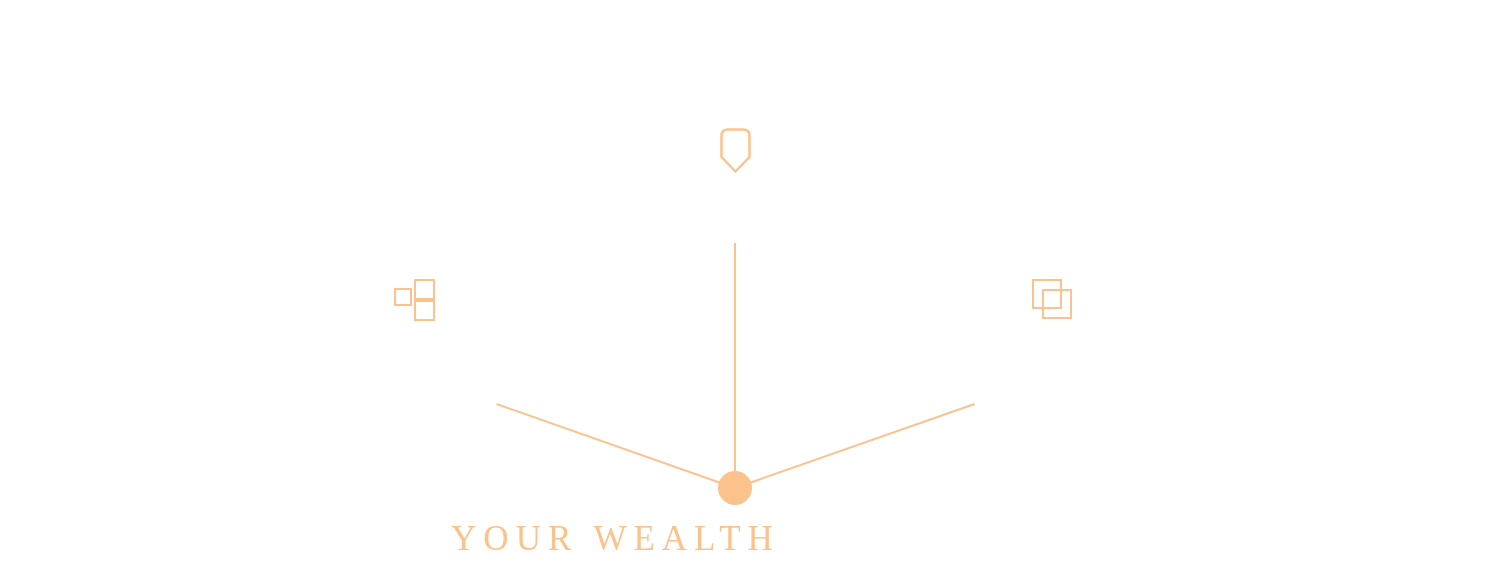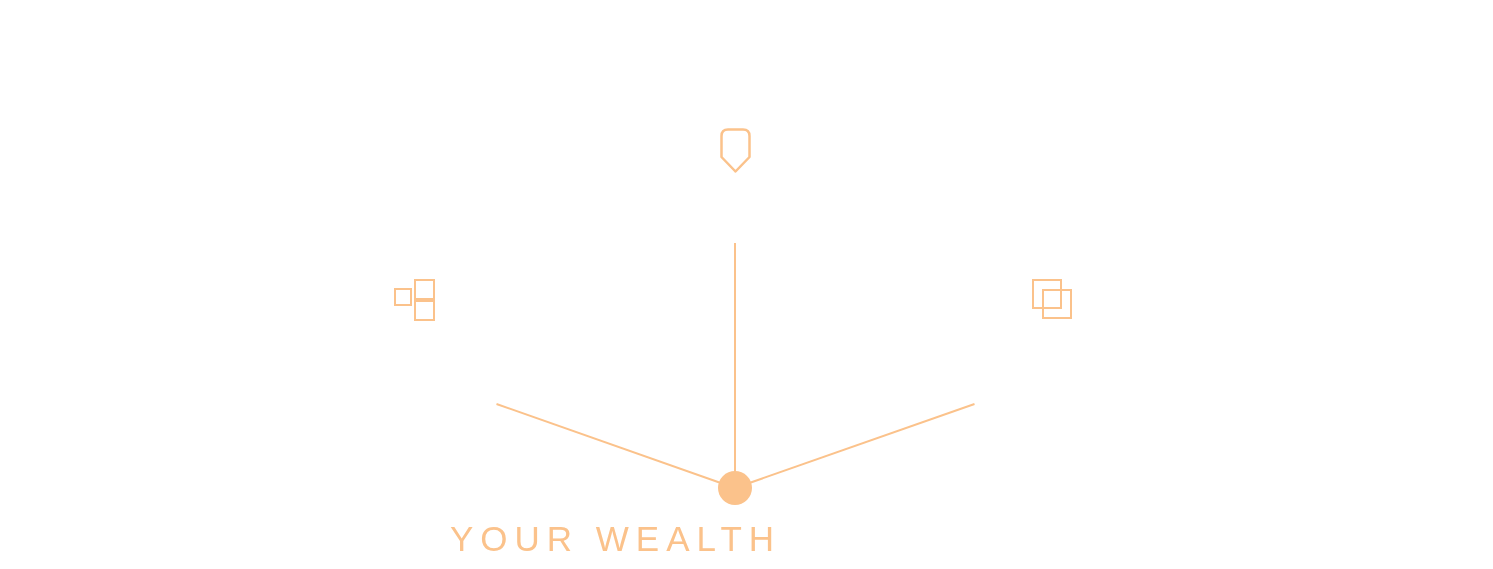--- a/index.html
+++ b/index.html
@@ -6,21 +6,21 @@
     margin: 0;
     padding: 0;
     background: #ffffff;
   }
   .canvas {
     position: relative;
     width: 1231px;
     height: 569px;
     background: #ffffff;
     overflow: hidden;
-    font-family: Liberation Sans, sans-serif;
+    font-family: Liberation Serif, serif;
     color: #fbc28b; 
   }
   .diagram-svg {
     position: absolute;
     left: 0;
     top: 0;
     width: 1493px;
     height: 569px;
     display: block;
   }

